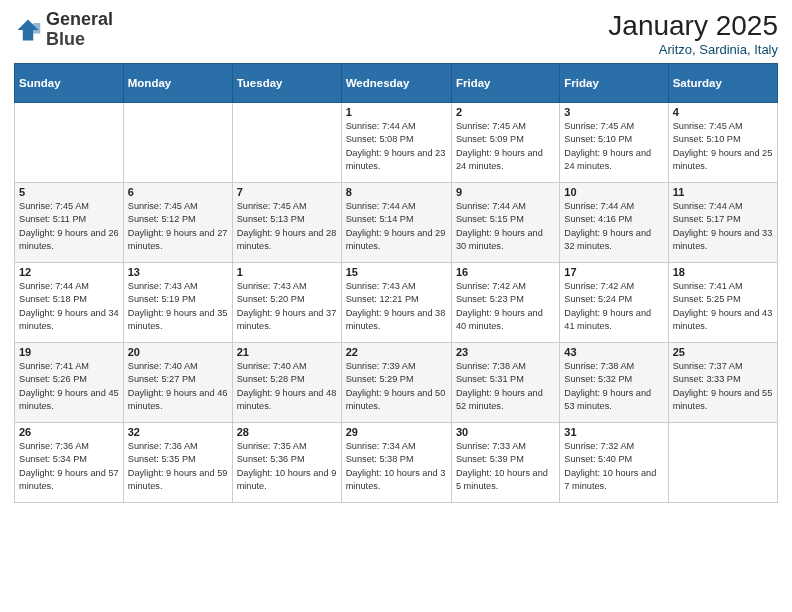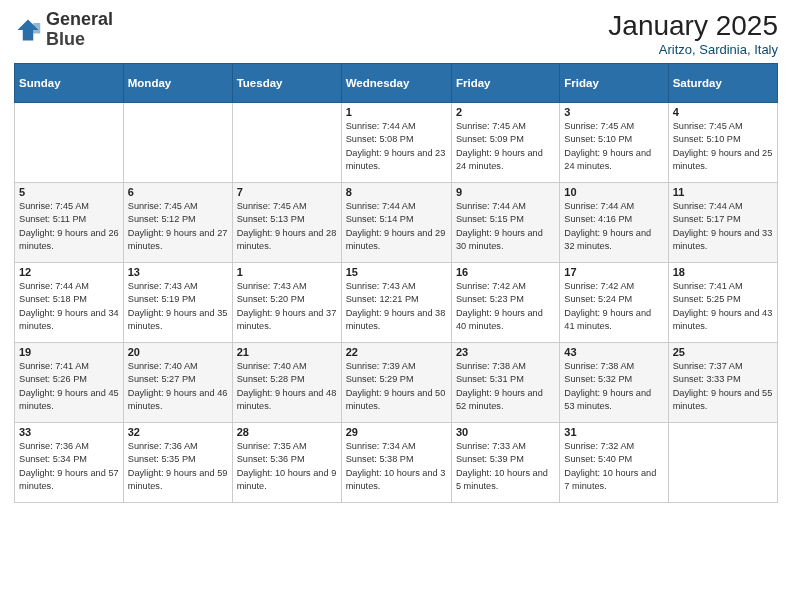--- a/index.html
+++ b/index.html
@@ -331,21 +331,21 @@
             <span class="day-num">25</span>
             <div class="day-info">
               <div>Sunrise: 7:37 AM</div>
               <div>Sunset: 3:33 PM</div>
               <div>Daylight: 9 hours and 55 minutes.</div>
             </div>
           </td>
         </tr>
         <tr>
           <td>
-            <span class="day-num">33</span>
+            <span class="day-num">26</span>
             <div class="day-info">
               <div>Sunrise: 7:36 AM</div>
               <div>Sunset: 5:34 PM</div>
               <div>Daylight: 9 hours and 57 minutes.</div>
             </div>
           </td>
           <td>
             <span class="day-num">32</span>
             <div class="day-info">
               <div>Sunrise: 7:36 AM</div>

